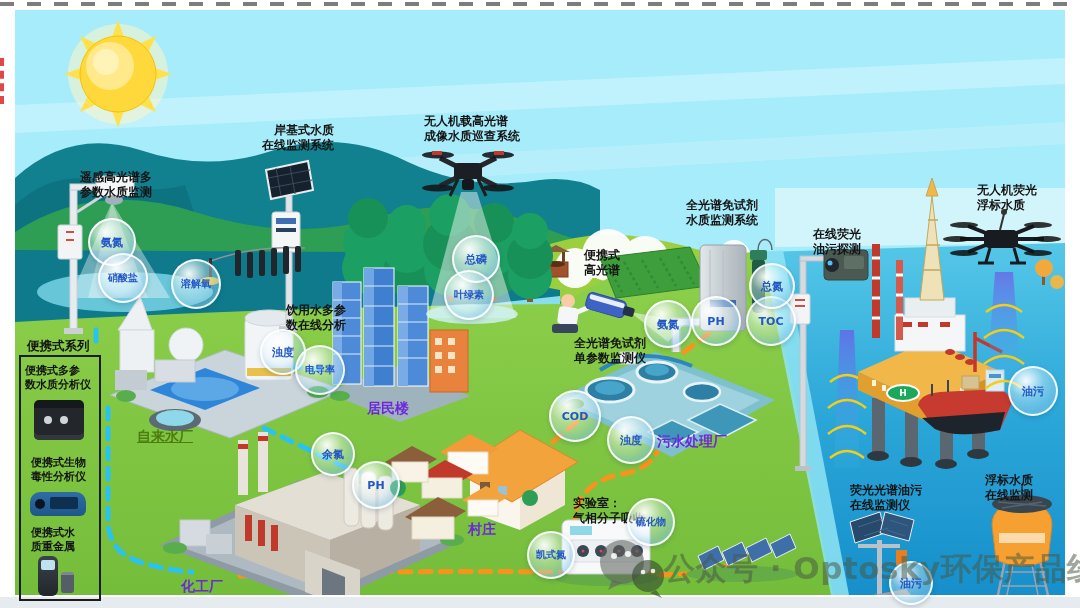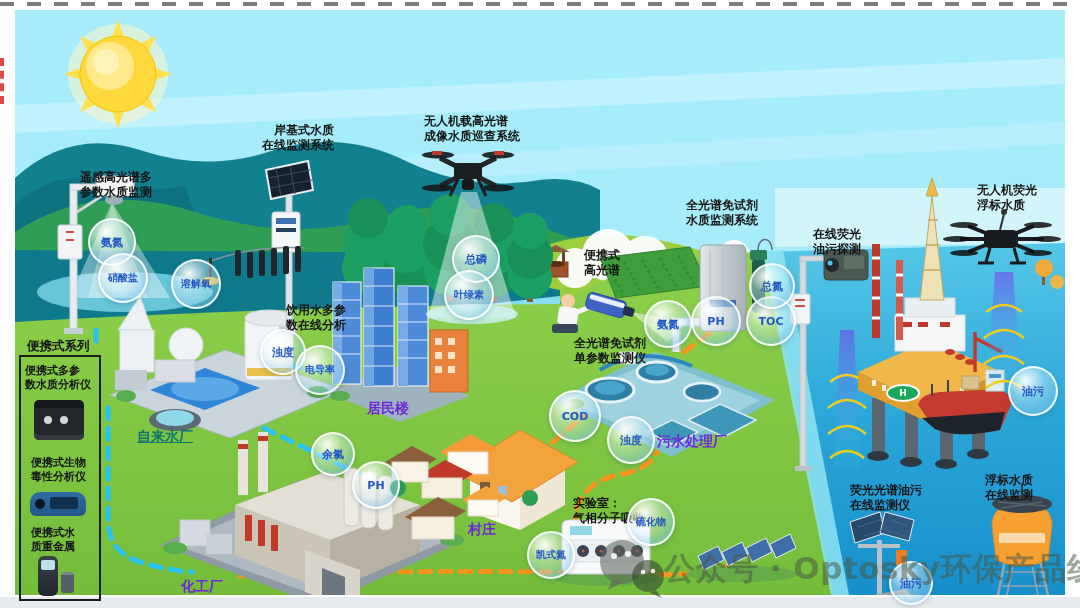--- a/index.html
+++ b/index.html
@@ -6,21 +6,21 @@
   body{width:1080px;height:608px;position:relative;background:#ffffff;overflow:hidden;
        font-family:"DejaVu Sans","Liberation Sans",sans-serif;}
   .top-dash{position:absolute;left:0;top:2px;width:1080px;height:4px;
     background:repeating-linear-gradient(90deg,#7d7d7d 0 14px,transparent 14px 27px);}
   .left-red-dash{position:absolute;left:0;top:58px;height:46px;width:0;border-left:4px dashed #e04848;}
   .bottom-strip{position:absolute;left:0;top:597px;width:1080px;height:11px;background:#e6ebef;}
   .scene-svg{position:absolute;left:15px;top:10px;width:1050px;height:585px;}
   .lbl{position:absolute;font-size:12px;font-weight:bold;color:#141414;line-height:1.28;
        white-space:pre-line;z-index:7;}
   .fac{position:absolute;font-size:14px;font-weight:bold;z-index:7;white-space:nowrap;}
-  .fac-orange{color:#0f766e;text-decoration:underline;}
+  .fac-orange{color:#4d7c0f;text-decoration:underline;}
   .fac-white{color:#6d28d9;}
   .fac-und{}
   .bubble{position:absolute;border-radius:50%;display:flex;align-items:center;justify-content:center;
     color:#2257C5;font-weight:bold;font-size:11px;z-index:8;text-align:center;
     background:radial-gradient(circle at 35% 28%, rgba(255,255,255,0.95) 0%, rgba(240,252,255,0.40) 38%,
       rgba(185,228,246,0.30) 72%, rgba(140,200,235,0.50) 100%);
     border:2px solid rgba(255,255,255,0.9);
     box-shadow:0 2px 5px rgba(0,60,90,0.20), inset -3px -4px 7px rgba(110,185,225,0.38);}
   .bubble.small{font-size:10px;}
   .panel-box{position:absolute;left:19px;top:355px;width:78px;height:242px;border:2px solid #1c1c1c;z-index:6;}

